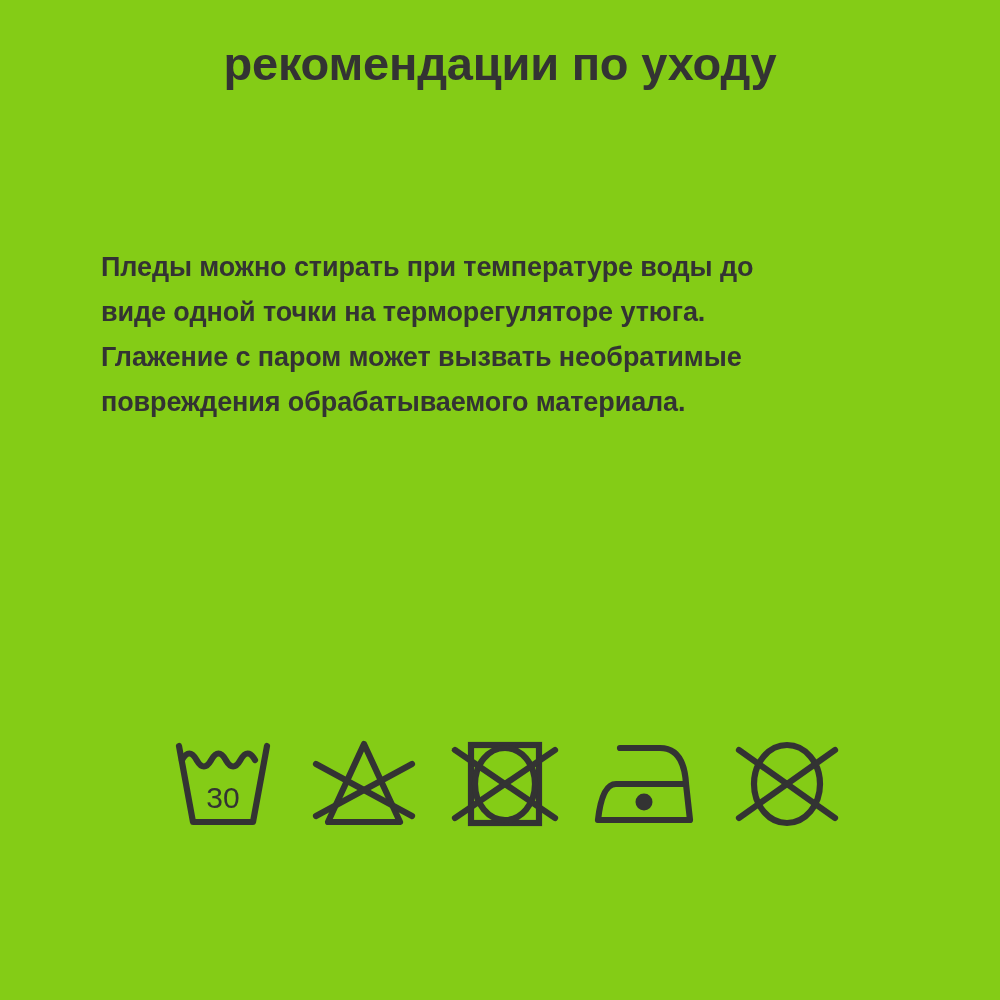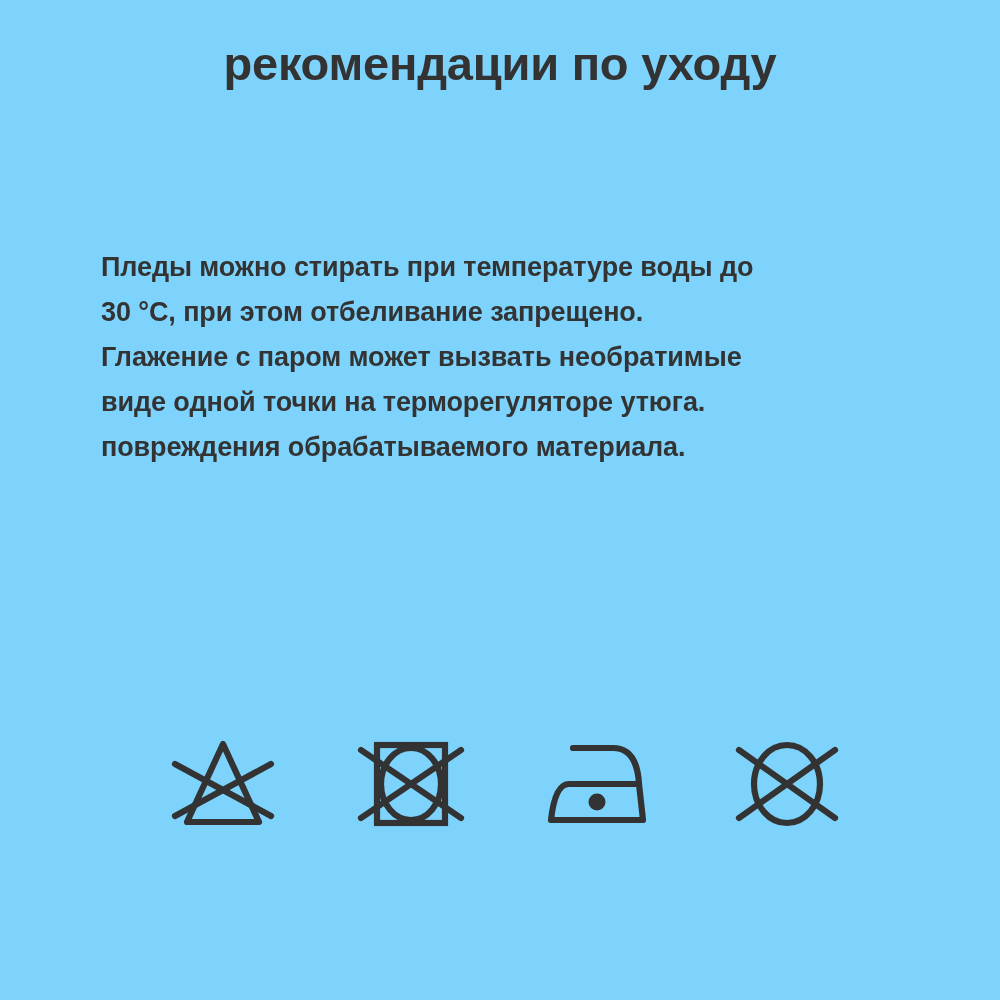--- a/index.html
+++ b/index.html
@@ -13,21 +13,21 @@
     background: #ffffff;
     font-family: "Liberation Sans", sans-serif;
     color: #333333;
     overflow: hidden;
     position: relative;
   }
 
   .page {
     position: absolute;
     inset: 0;
-    background: #7dd3fc;
+    background: #84cc16;
   }
 
   
   .title {
     position: absolute;
     left: 0;
     top: 36px;
     width: 1000px;
     text-align: center;
     font-size: 47px;
@@ -104,28 +104,34 @@
 </style>
 </head>
 <body>
 
 <div class="page">
 
   <div class="title">рекомендации по уходу</div>
 
   <div class="body-block">
     <div class="body-line">Пледы можно стирать при температуре воды до</div>
-    <div class="body-line">30 °C, при этом отбеливание запрещено.</div>
+    <div class="body-line">виде одной точки на терморегуляторе утюга.</div>
     <div class="body-line">Глажение с паром может вызвать необратимые</div>
-    <div class="body-line">виде одной точки на терморегуляторе утюга.</div>
     <div class="body-line">повреждения обрабатываемого материала.</div>
   </div>
 
   <div class="symbol-row">
 
+    <div class="symbol">
+      <svg width="104" height="96" viewBox="0 0 104 96">
+        <path class="sym-stroke" d="M8 10 L22 86 L82 86 L96 10"></path>
+        <path class="sym-stroke" d="M11 24 q7.3 -13 14.6 0 q7.3 13 14.6 0 q7.3 -13 14.6 0 q7.3 13 14.6 0 q7.3 -13 14.6 0"></path>
+        <text class="sym-text" x="52" y="72">30</text>
+      </svg>
+    </div>
 
     <div class="symbol">
       <svg width="104" height="96" viewBox="0 0 104 96">
         <path class="sym-stroke" d="M52 8 L88 86 L16 86 Z"></path>
         <line class="sym-stroke" x1="4" y1="28" x2="100" y2="80"></line>
         <line class="sym-stroke" x1="100" y1="28" x2="4" y2="80"></line>
       </svg>
     </div>
 
     <div class="symbol">

